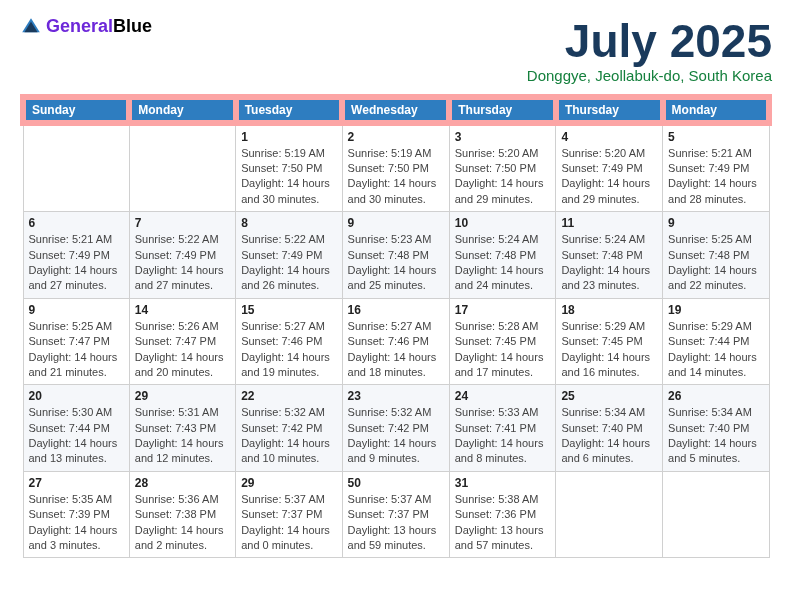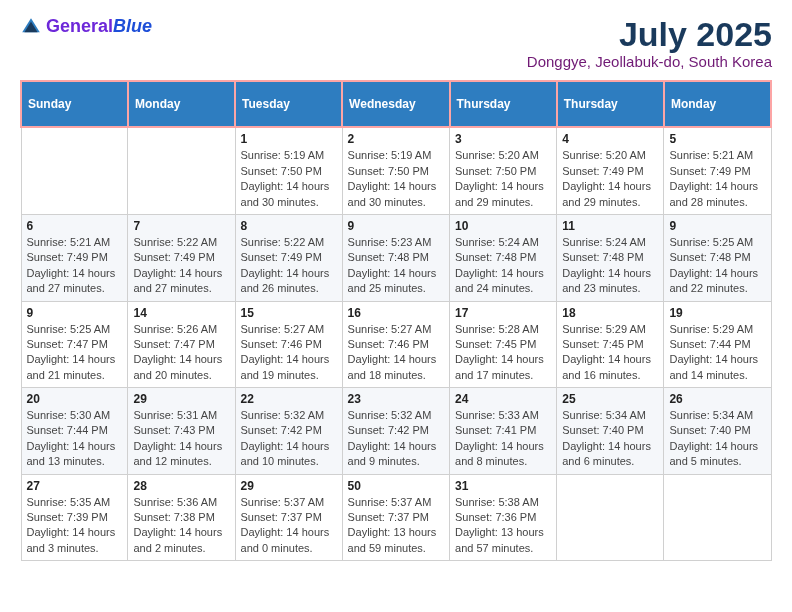--- a/index.html
+++ b/index.html
@@ -23,55 +23,54 @@
     }
     .logo-text-general {
       font-size: 18px;
       font-weight: bold;
       color: #6d28d9;
       line-height: 1.1;
     }
     .logo-text-blue {
       font-size: 18px;
       font-weight: bold;
-      color: #1d4ed8;
+      color: #000000;
       line-height: 1.1;
-      font-style: italic;
     }
     .logo-icon {
       width: 22px;
       height: 22px;
     }
     .title-block {
       text-align: right;
     }
     .month-title {
-      font-size: 34px;
+      font-size: 46px;
       font-weight: bold;
       color: #1a3a5c;
       line-height: 1.1;
     }
     .subtitle {
       font-size: 15px;
-      color: #701a75;
+      color: #15803d;
       font-weight: normal;
     }
     .calendar {
       width: 100%;
       border-collapse: collapse;
       font-size: 11px;
     }
     .calendar th {
       background-color: #2e7dc0;
       color: #fff;
       text-align: left;
-      padding: 15px 6px;
+      padding: 3px 6px;
       font-size: 12px;
       font-weight: bold;
-      border: 2px solid #fca5a5;
+      border: 6px solid #fca5a5;
     }
     .calendar td {
       border: 1px solid #d0d0d0;
       vertical-align: top;
       padding: 4px 5px;
       width: 108px;
       min-height: 70px;
       background: #fff;
     }
     .calendar tr:nth-child(even) td {

